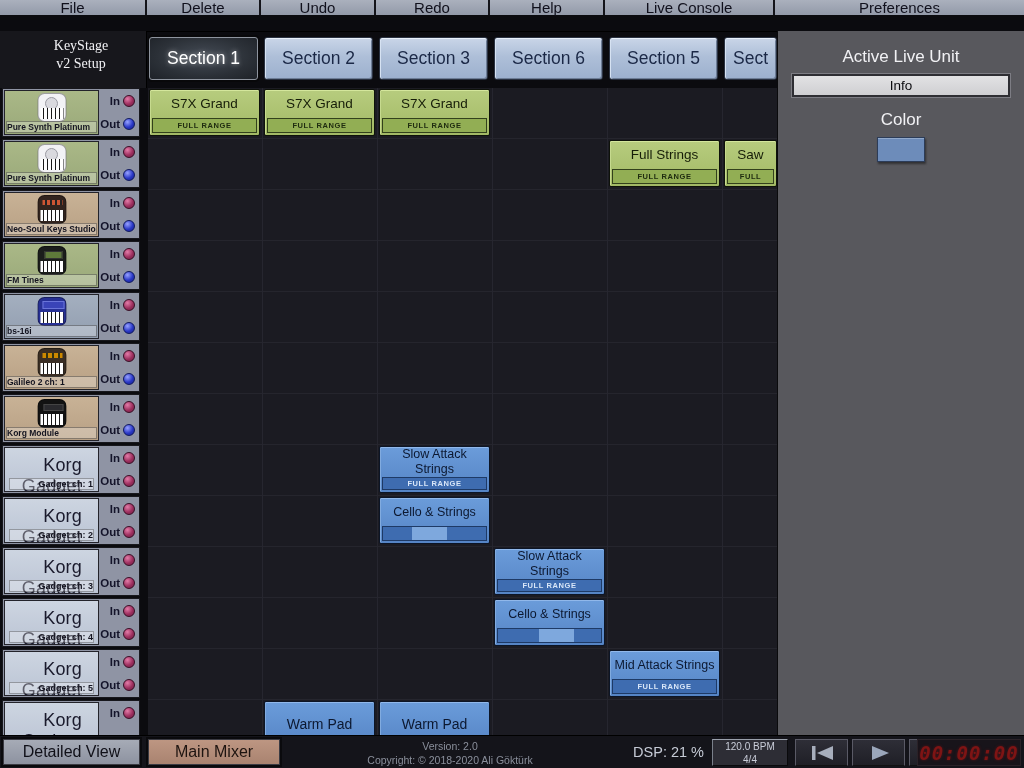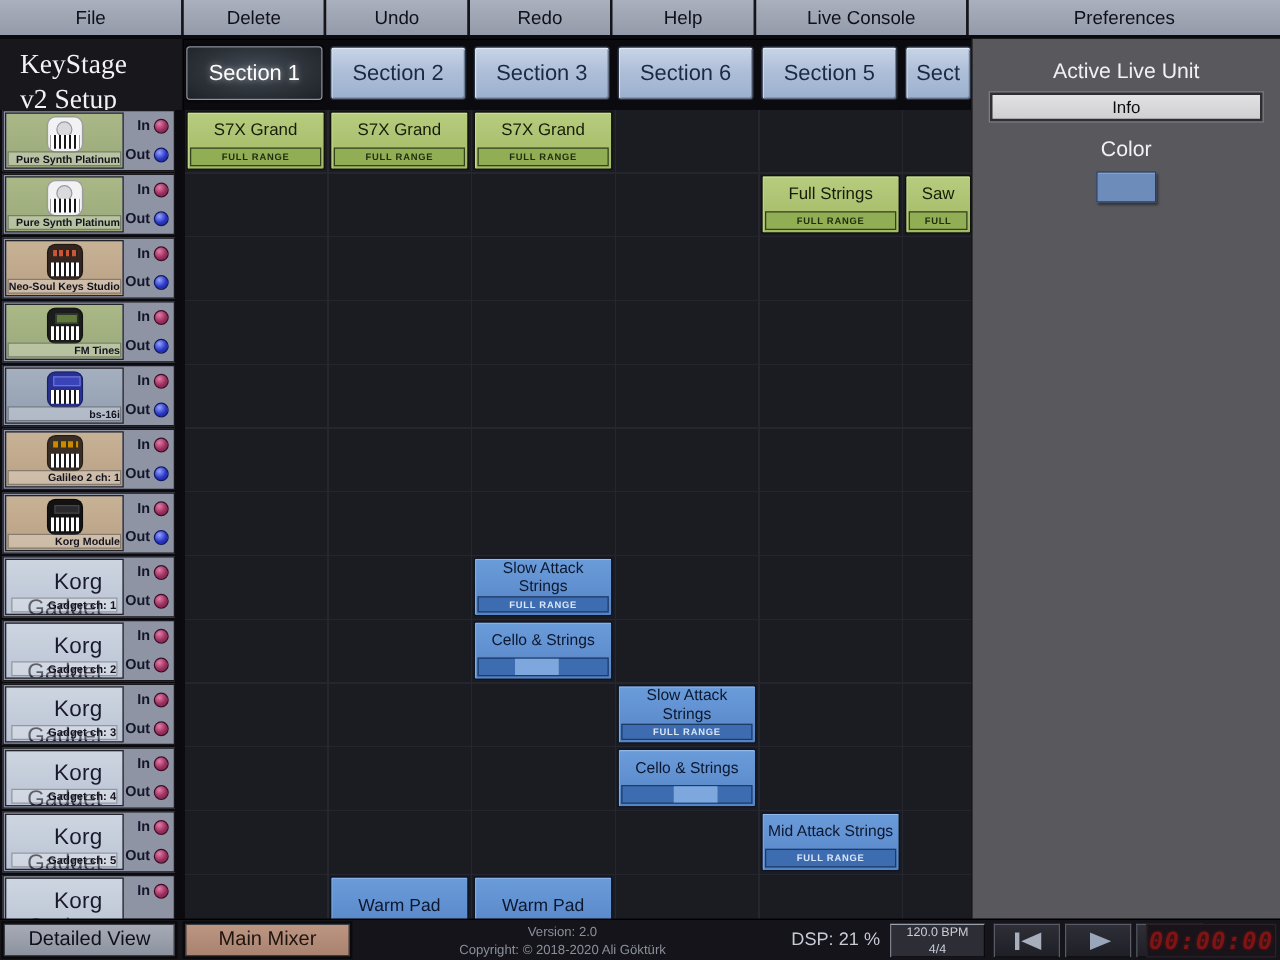--- a/index.html
+++ b/index.html
@@ -2,29 +2,29 @@
 <html><head>
 <meta charset="utf-8">
 <style>
   html,body{margin:0;padding:0;background:#000;}
   #app{position:relative;width:1024px;height:768px;background:#0b0b0f;overflow:hidden;
        font-family:"Liberation Sans",sans-serif;-webkit-font-smoothing:antialiased;}
 
   
   .menubar{position:absolute;left:0;top:0;width:1024px;height:31px;display:flex;
            border-bottom:1px solid #000;}
-  .menubtn{height:28px;display:flex;align-items:center;justify-content:center;
+  .menubtn{height:15px;display:flex;align-items:center;justify-content:center;
            background:linear-gradient(#aab0bd,#939aa9);border-right:2px solid #14141a;
            color:#10101c;font-size:15px;box-sizing:border-box;text-align:right;}
   .menubtn:last-child{border-right:none;}
 
   
   .titleblock{position:absolute;left:0;top:31px;width:147px;height:57px;background:#17171c;
-              color:#f2f2f5;font-family:"Liberation Serif",serif;font-size:22px;line-height:1.25;
-              text-align:left;padding-top:6px;box-sizing:border-box;border-right:1px solid #000;padding-left:16px;}
+              color:#f2f2f5;font-family:"Liberation Serif",serif;font-size:14px;line-height:1.25;
+              text-align:center;padding-top:6px;box-sizing:border-box;border-right:1px solid #000;padding-left:16px;}
 
   
   .tabrow{position:absolute;left:148px;top:31px;width:629px;height:57px;overflow:hidden;}
   .tab{position:absolute;top:6px;height:43px;width:109px;border-radius:3px;display:flex;
        align-items:center;justify-content:center;font-size:17.5px;box-sizing:border-box;}
   .tab-inactive{background:linear-gradient(#c9d5e8 0%,#aebfd8 45%,#9cb0ce 100%);color:#1b2846;
        border:1px solid #2a3242;
        box-shadow:inset 0 1px 0 #e8f0fa,inset 1px 0 0 #d6e2f2,inset -1px -1px 0 #6d7d96;}
   .tab-active{background:radial-gradient(ellipse at 50% 45%,#454c56 0%,#2b3037 62%,#1e2228 100%);
        color:#fff;border:1px solid #8e949e;box-shadow:0 0 0 2px #08080a;
@@ -71,21 +71,21 @@
   .ic-blue{background:#273094;}
   .ic-blue::before{content:"";position:absolute;left:4px;top:3px;width:20px;height:6px;
         background:#3a44b8;border:1px solid #6a74d8;}
   .ic-brown{background:#3a2e24;}
   .ic-brown::before{content:"";position:absolute;left:4px;top:4px;width:20px;height:5px;
         background:repeating-linear-gradient(90deg,#c80 0 4px,#331 4px 6px);}
   .ic-blackmod{background:#121212;}
   .ic-blackmod::before{content:"";position:absolute;left:5px;top:4px;width:18px;height:5px;
         background:#2a2a2e;border:1px solid #444;}
   .tname{position:absolute;left:1px;right:1px;bottom:1px;font-size:8.5px;font-weight:bold;
-        color:#141420;text-align:right;background:rgba(255,255,255,.28);
+        color:#141420;text-align:left;background:rgba(255,255,255,.28);
         border:1px solid rgba(0,0,0,.35);white-space:nowrap;overflow:hidden;}
   .gname{position:absolute;left:0;right:16px;top:7px;text-align:right;font-size:18px;
         color:#1a1a2c;letter-spacing:.2px;}
   .gsub{position:absolute;left:4px;right:4px;bottom:1px;font-size:9px;font-weight:bold;
         color:#141420;text-align:right;background:rgba(255,255,255,.3);
         border:1px solid rgba(0,0,0,.3);}
   .io{width:37px;position:relative;font-size:11.5px;font-weight:bold;color:#14142a;}
   .iorow{position:absolute;right:2px;display:flex;align-items:center;gap:3px;}
   .iorow.top{top:6px;} .iorow.bot{bottom:6px;}
   .dot{width:12px;height:12px;border-radius:50%;box-sizing:border-box;}

